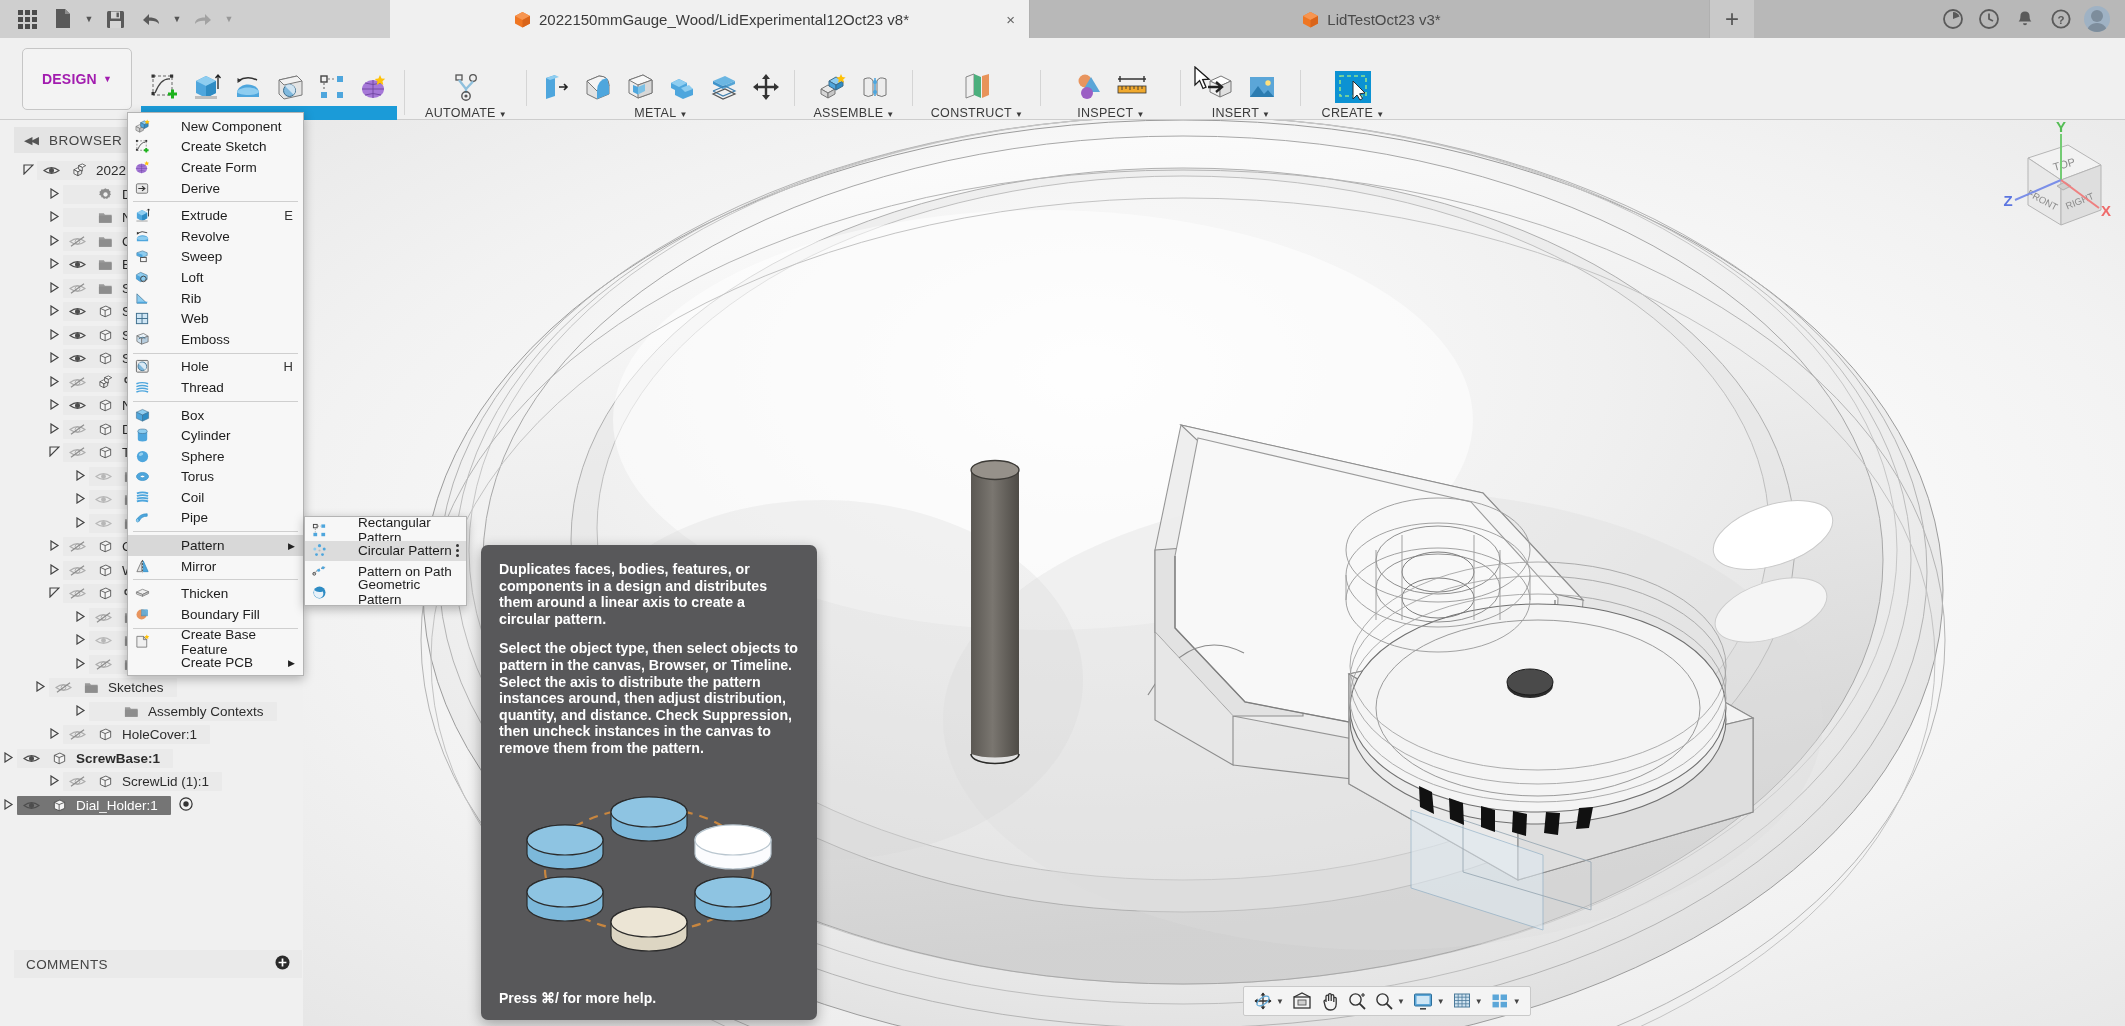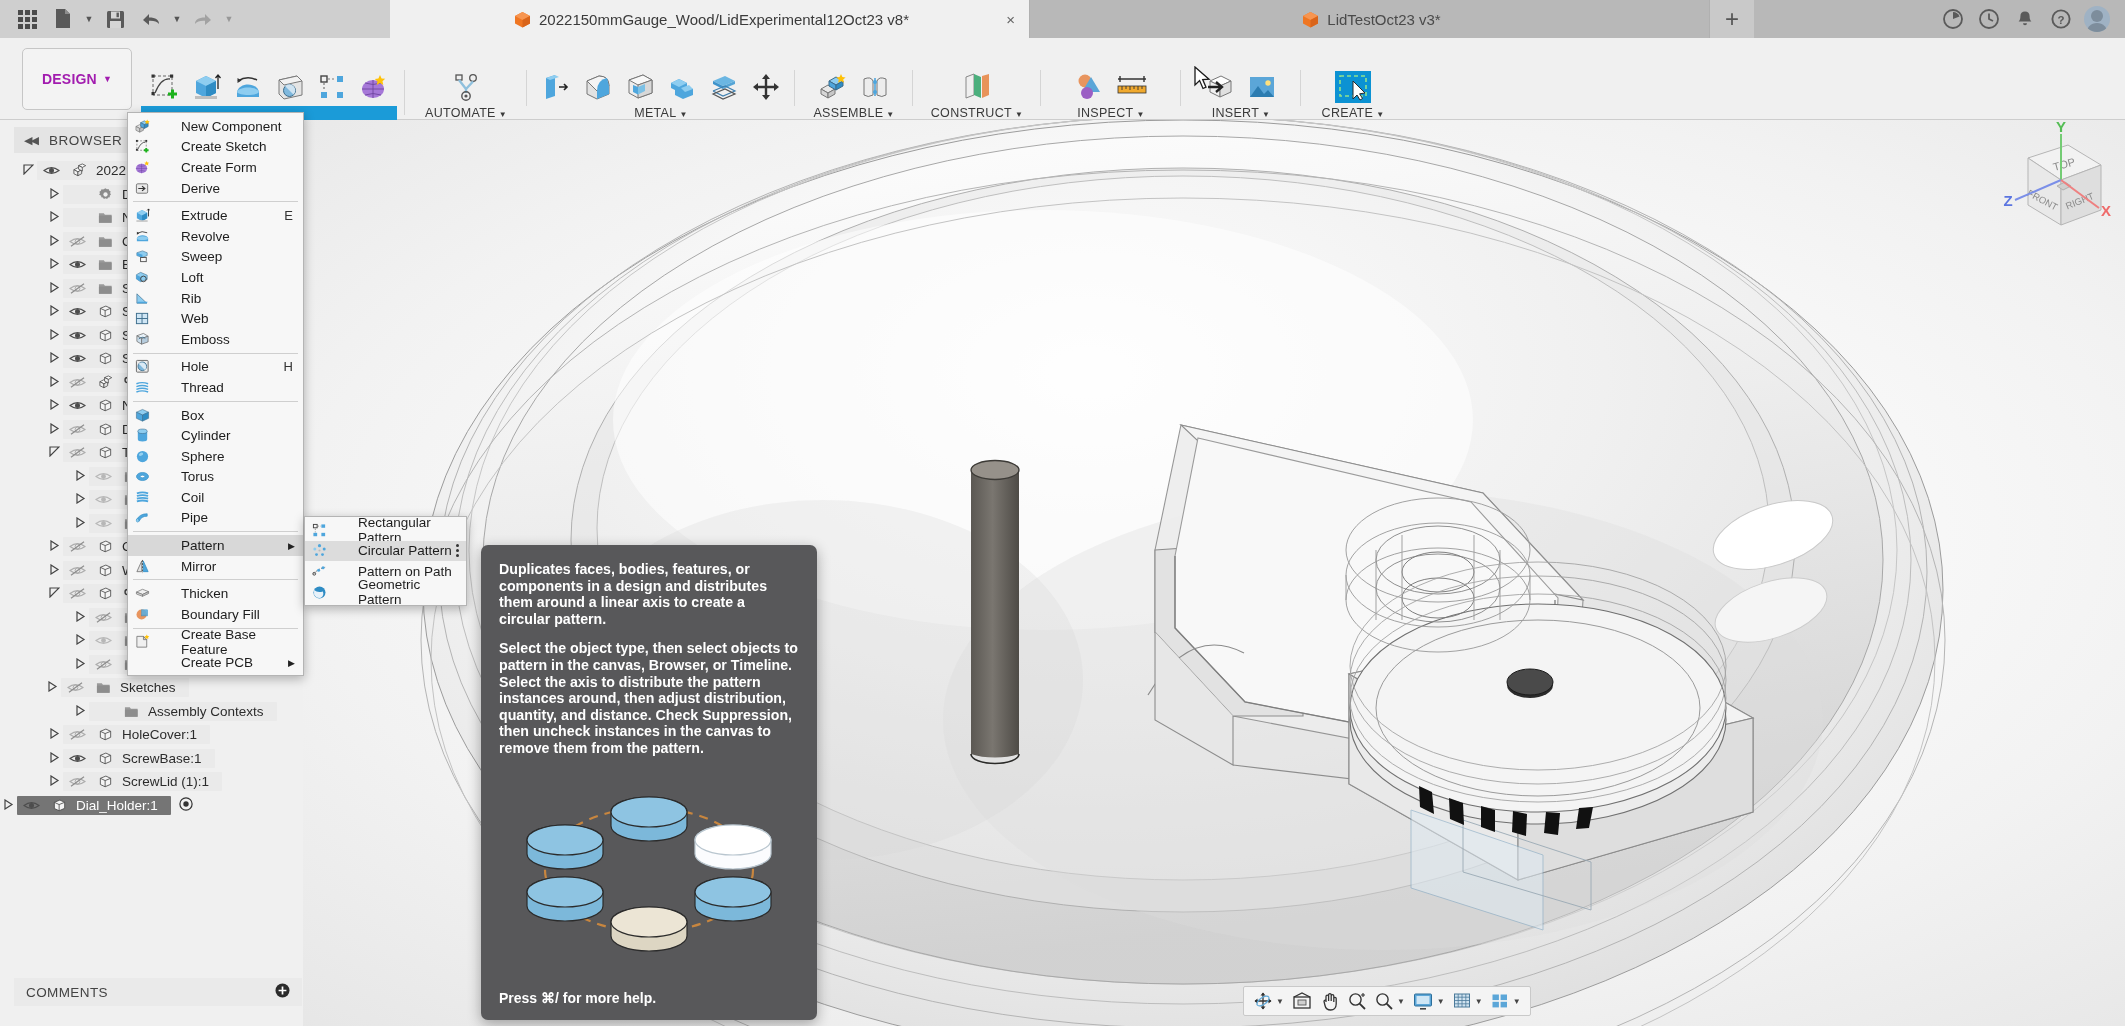--- a/index.html
+++ b/index.html
@@ -104,21 +104,21 @@
   .trow .tsel { display:flex; align-items:center; gap:7px; height:19px; padding:0 9px 0 3px; border-radius:1px; background:#eaeaea;}
   .trow.selected .tsel { background:#757575; color:#fff; }
   .arrow { width:17px; text-align:center; color:#444; font-size:11px; flex:0 0 17px;}
   .eye { width:22px; flex:0 0 22px; display:flex;align-items:center;justify-content:center;}
   .ficon { width:20px; flex:0 0 20px; display:flex;align-items:center;justify-content:center;}
   .tlabel { padding-right:4px; }
   .linkico{ margin-left:2px; }
   .dotbadge{ margin-left:8px; }
 
   .comments {
-    position:absolute; left:14px; bottom:0; width:288px; height:28px;
+    position:absolute; left:14px; bottom:28px; width:288px; height:28px;
     background:#eaeaea; display:flex;align-items:center;
     padding:0 12px; font-size:13.5px; color:#444; letter-spacing:.4px;
     justify-content:space-between;
   }
 
   
   .canvas {
     position:absolute; left:303px; top:120px; width:1822px; height:906px;
     overflow:hidden;
     background: radial-gradient(ellipse 95% 90% at 52% 46%, #ffffff 0%, #fbfbfb 28%, #f2f2f2 55%, #e8e8e8 78%, #dedede 100%);
@@ -977,21 +977,21 @@
             </span>
             <span class="ficon">
               <svg width="15" height="15" viewBox="0 0 16 16">
                 <path d="M1 3.4 h5.2 l1.2 1.6 h7.1 v8.6 h-13.5z" fill="#9a9a9a"></path>
                 <path d="M1 6 h13.5 v7.6 h-13.5z" fill="#8d8d8d"></path>
               </svg>
             </span>
             <span class="tlabel" style="min-width: 54px;"></span>
           </span>
         </div>
-        <div class="trow" style="padding-left: 44px;">
+        <div class="trow" style="padding-left: 32px;">
           <span class="arrow"><svg width="11" height="11" viewBox="0 0 11 11">
               <path d="M2 1 L9 5.5 L2 10Z" fill="none" stroke="#444" stroke-width="1.2"></path>
             </svg></span>
           <span class="tsel">
             <span class="eye">
               <svg width="17" height="13" viewBox="0 0 17 13">
                 <path d="M1 6.5 Q8.5 0.8 16 6.5 Q8.5 12.2 1 6.5Z" fill="none" stroke="#adadad" stroke-width="1.1"></path>
                 <circle cx="8.5" cy="6.5" r="2.4" fill="none" stroke="#adadad" stroke-width="1"></circle>
                 <path d="M2 11.2 L15 1.8" stroke="#8d8d8d" stroke-width="1.2"></path>
               </svg>
@@ -1035,21 +1035,21 @@
             <span class="ficon">
               <svg width="15" height="15" viewBox="0 0 16 16">
                 <path d="M2.5 4.6 L8.4 2.2 L13.5 4.6 L13.5 11 L7.6 13.6 L2.5 11.2Z" fill="#f4f4f4" stroke="#4b4b4b" stroke-width=".9"></path>
                 <path d="M2.5 4.6 L7.6 7 L7.6 13.6" fill="none" stroke="#4b4b4b" stroke-width=".9"></path>
                 <path d="M7.6 7 L13.5 4.6" fill="none" stroke="#4b4b4b" stroke-width=".9"></path>
               </svg>
             </span>
             <span class="tlabel">HoleCover:1</span>
           </span>
         </div>
-        <div class="trow" style="padding-left: 46px;">
+        <div class="trow" style=" font-weight: bold;">
           <span class="arrow"><svg width="11" height="11" viewBox="0 0 11 11">
               <path d="M2 1 L9 5.5 L2 10Z" fill="none" stroke="#444" stroke-width="1.2"></path>
             </svg></span>
           <span class="tsel">
             <span class="eye">
               <svg width="17" height="13" viewBox="0 0 17 13">
                 <path d="M1 6.5 Q8.5 0.8 16 6.5 Q8.5 12.2 1 6.5Z" fill="none" stroke="#4d4d4d" stroke-width="1.15"></path>
                 <circle cx="8.5" cy="6.5" r="2.5" fill="#4d4d4d"></circle>
               </svg>
             </span>

